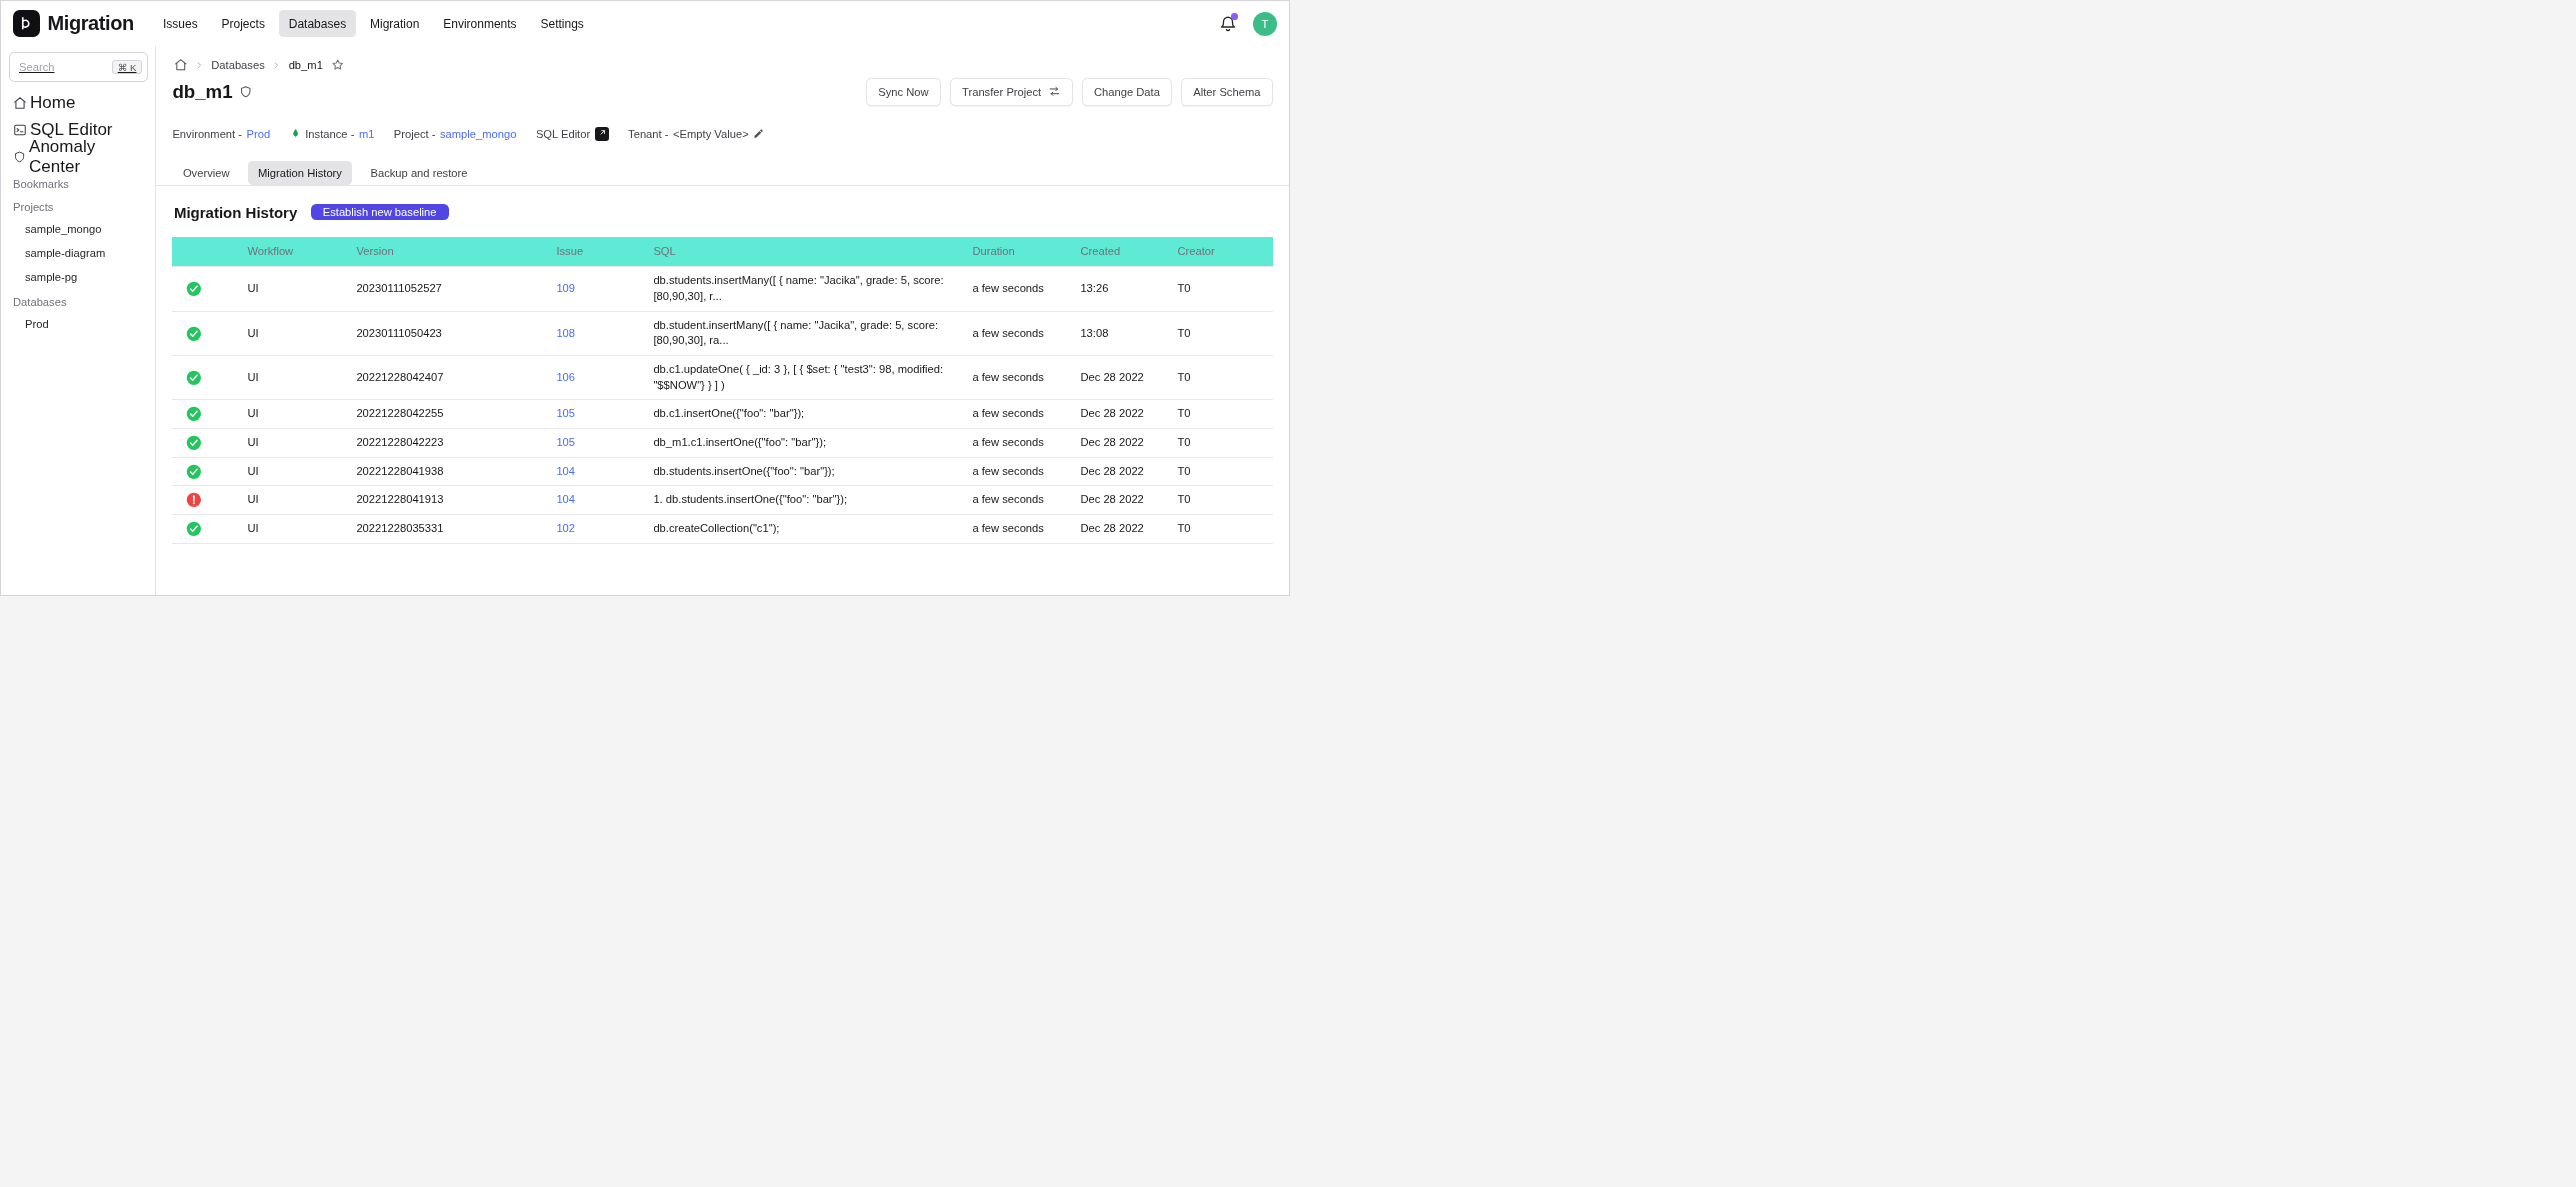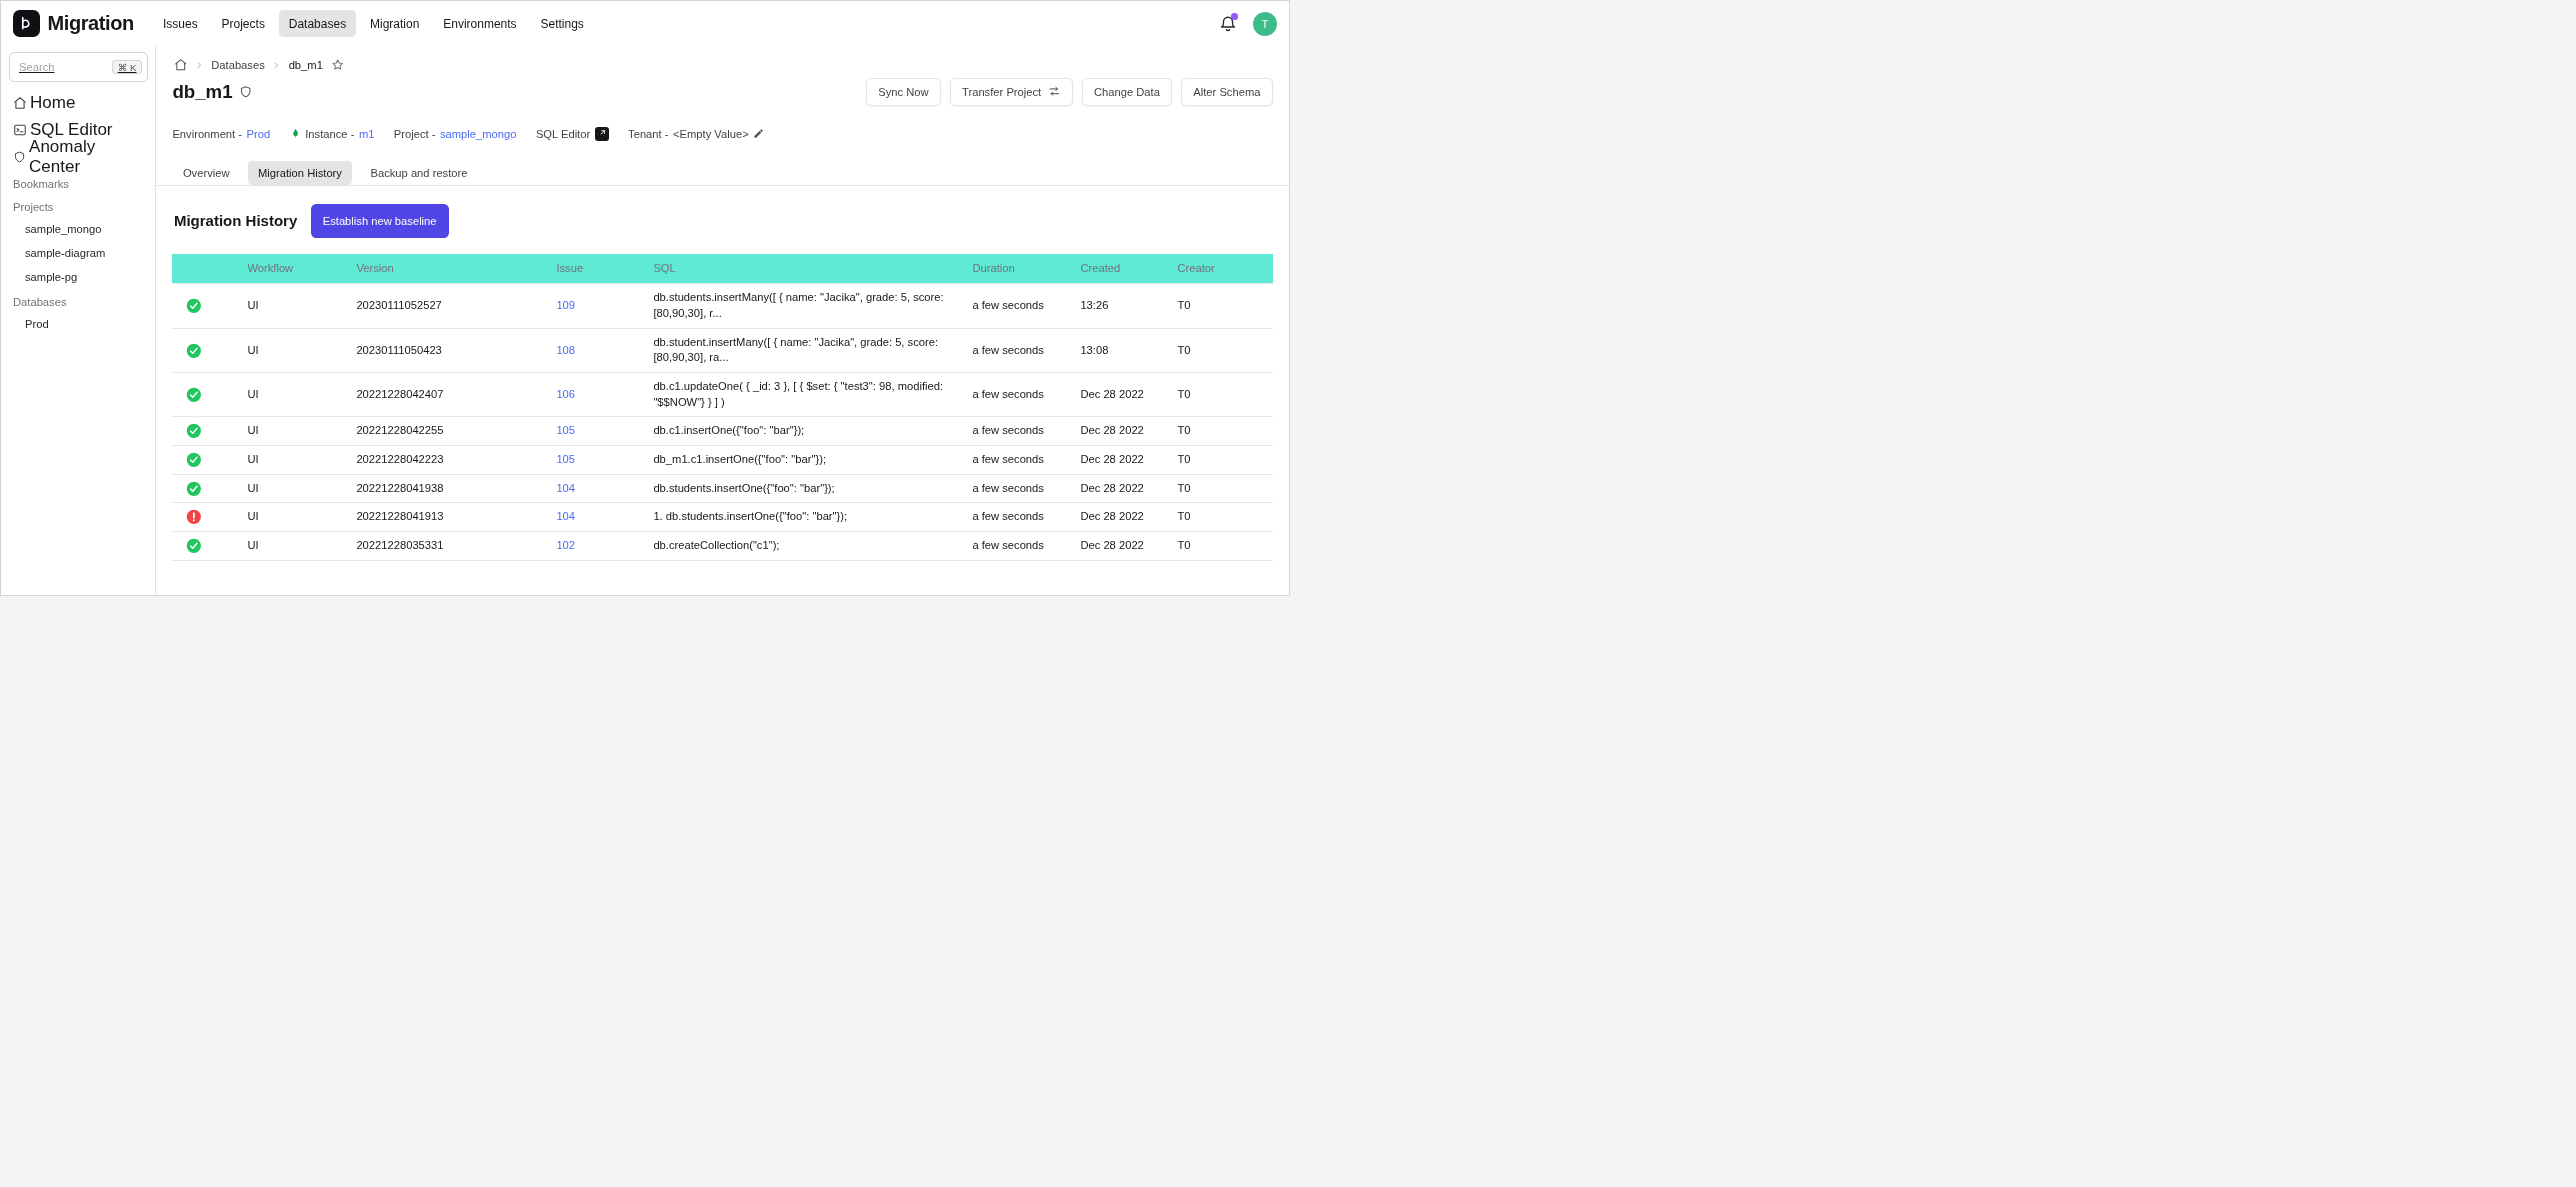--- a/index.html
+++ b/index.html
@@ -65,21 +65,21 @@
   .pencil{width:11.2px;height:11.2px;color:#52525b;cursor:pointer;display:flex;}
   .pencil svg{width:100%;height:100%;}
 
   .tabs{display:flex;gap:7.5px;margin-top:20px;}
   .tab{font-size:11.2px;padding:6px 10.5px;border-radius:4.5px;color:#3f3f46;cursor:pointer;white-space:nowrap;}
   .tab.active{background:#e4e4e7;color:#18181b;}
   .divider{height:0.7px;background:#e4e4e7;margin:0 -16.4px;}
 
   .mh-head-row{display:flex;align-items:center;gap:13.5px;margin:18.7px 1.5px 0;}
   .mh-heading{font-size:15px;font-weight:bold;}
-  .baseline-btn{background:#4f46e5;color:#fff;border:0;border-radius:5.2px;padding:11px 12px;font:11.2px "Liberation Sans",sans-serif;cursor:pointer;}
+  .baseline-btn{background:#4f46e5;color:#fff;border:0;border-radius:5.2px;padding:2px 12px;font:11.2px "Liberation Sans",sans-serif;cursor:pointer;}
 
   .mh-table{margin-top:16.4px;}
   .mh-row{display:grid;grid-template-columns:75px 109px 200px 97px 319px 108px 97px 1fr;align-items:center;border-bottom:0.7px solid #e8e8ea;}
   .mh-head{background:#5eead4;color:#71717a;font-size:10px;}
   .mh-head .cell{padding-top:6.7px;padding-bottom:6.7px;}
   .cell{padding:6px 10.5px 6px 0;font-size:11.2px;line-height:1.4;}
   .c0{padding-left:13.5px;}
   .st{width:15.7px;height:15.7px;display:block;}
   .st svg{width:100%;height:100%;display:block;}
   .issue-link{color:#4a6cf7;cursor:pointer;}

